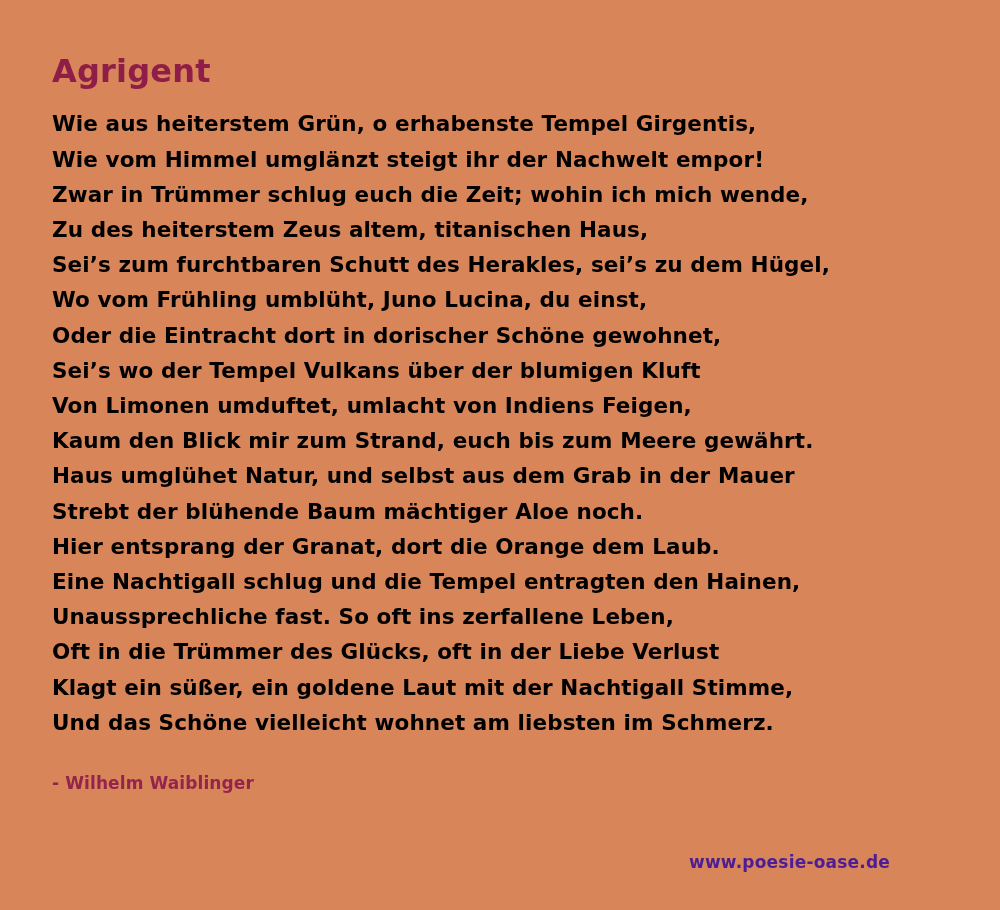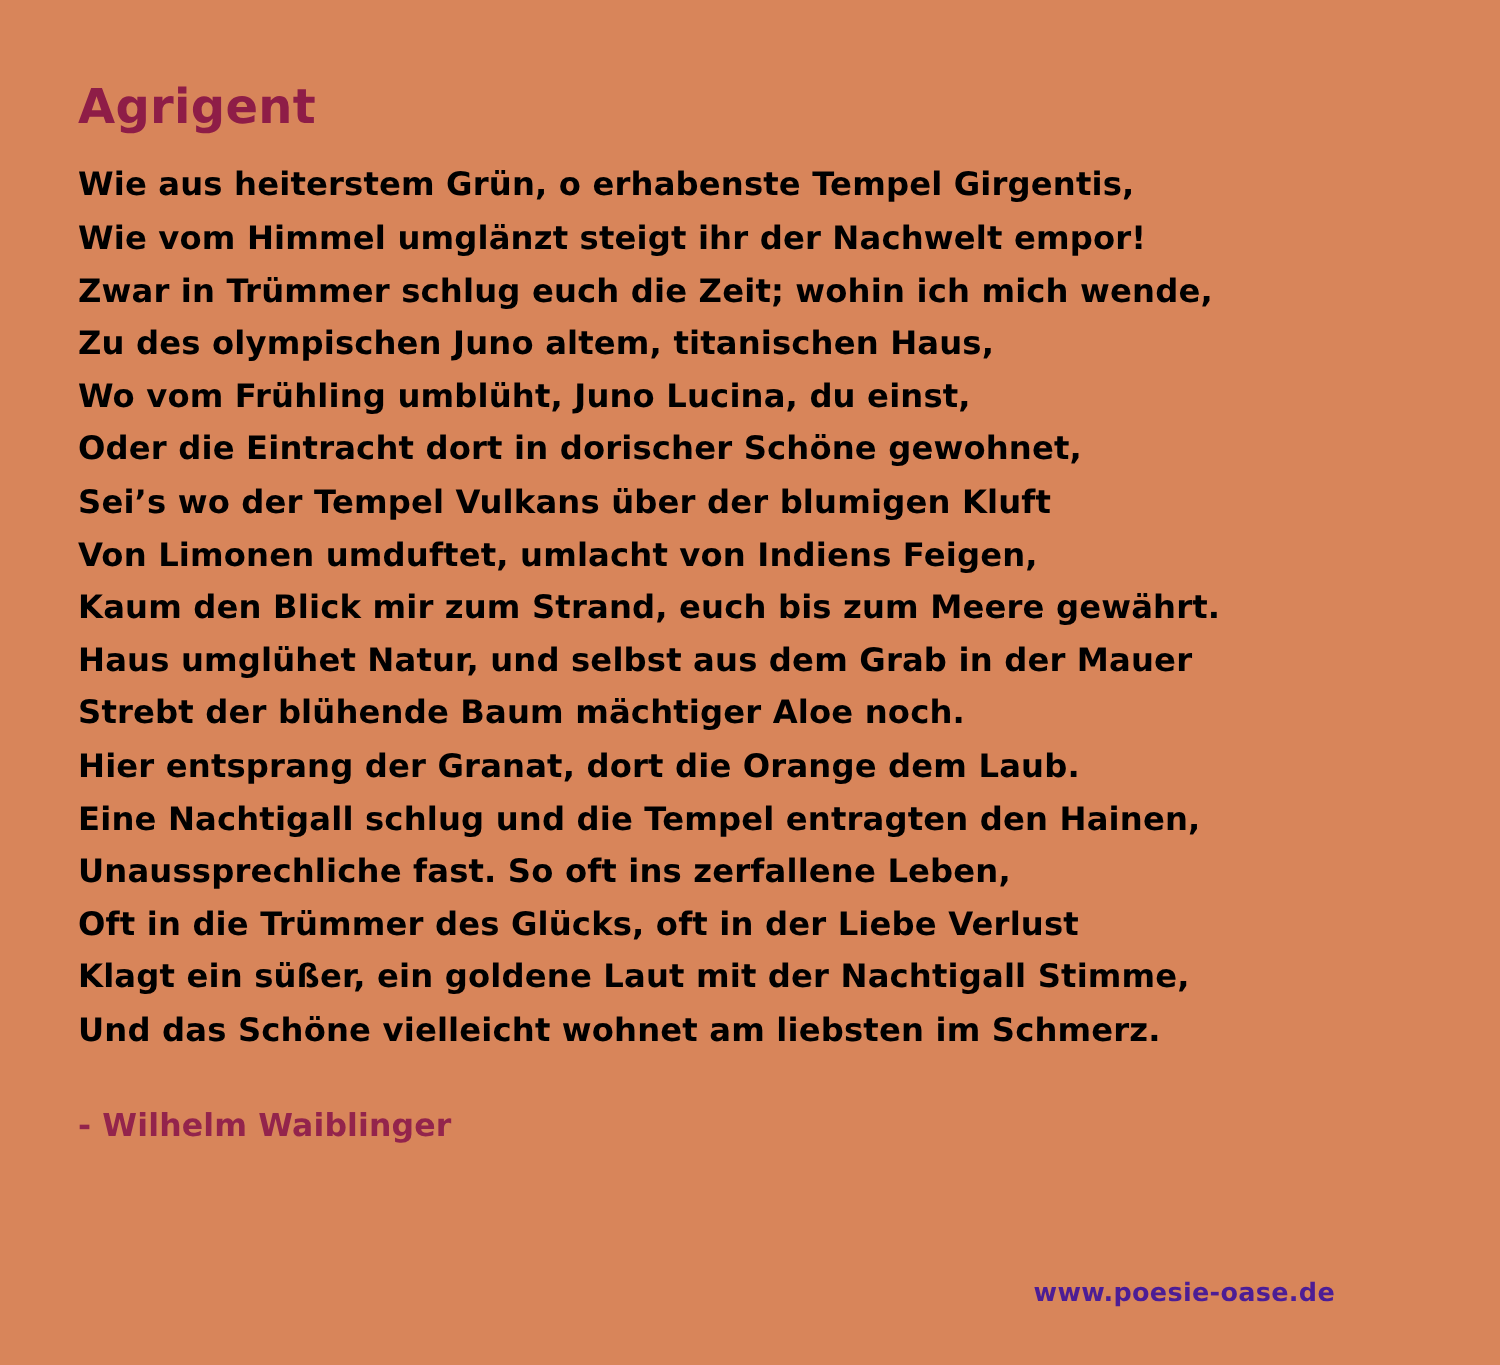--- a/index.html
+++ b/index.html
@@ -34,21 +34,21 @@
   .poem-line {
     font-size: 21.5px;
     font-weight: bold;
     color: #000000;
     line-height: 35.2px;
     white-space: pre;
     letter-spacing: 0.1px;
   }
   .poem-author {
     margin-top: 33px;
-    font-size: 21px;
+    font-size: 17px;
     font-weight: bold;
     color: #93244c;
     letter-spacing: 0.1px;
   }
   .site-credit {
     position: absolute;
     right: 110px;
     bottom: 38px;
     font-size: 17px;
     font-weight: bold;
@@ -58,21 +58,22 @@
 </style>
 </head>
 <body>
 
 <div class="poem-card">
   <h1 class="poem-title">Agrigent</h1>
   <div class="poem-body">
     <div class="poem-line">Wie aus heiterstem Grün, o erhabenste Tempel Girgentis,</div>
     <div class="poem-line">Wie vom Himmel umglänzt steigt ihr der Nachwelt empor!</div>
     <div class="poem-line">Zwar in Trümmer schlug euch die Zeit; wohin ich mich wende,</div>
-    <div class="poem-line">Zu des olympischen Juno altem, titanischen Haus,</div>
+    <div class="poem-line">Zu des heiterstem Zeus altem, titanischen Haus,</div>
+    <div class="poem-line">Sei’s zum furchtbaren Schutt des Herakles, sei’s zu dem Hügel,</div>
     <div class="poem-line">Wo vom Frühling umblüht, Juno Lucina, du einst,</div>
     <div class="poem-line">Oder die Eintracht dort in dorischer Schöne gewohnet,</div>
     <div class="poem-line">Sei’s wo der Tempel Vulkans über der blumigen Kluft</div>
     <div class="poem-line">Von Limonen umduftet, umlacht von Indiens Feigen,</div>
     <div class="poem-line">Kaum den Blick mir zum Strand, euch bis zum Meere gewährt.</div>
     <div class="poem-line">Haus umglühet Natur, und selbst aus dem Grab in der Mauer</div>
     <div class="poem-line">Strebt der blühende Baum mächtiger Aloe noch.</div>
     <div class="poem-line">Hier entsprang der Granat, dort die Orange dem Laub.</div>
     <div class="poem-line">Eine Nachtigall schlug und die Tempel entragten den Hainen,</div>
     <div class="poem-line">Unaussprechliche fast. So oft ins zerfallene Leben,</div>

